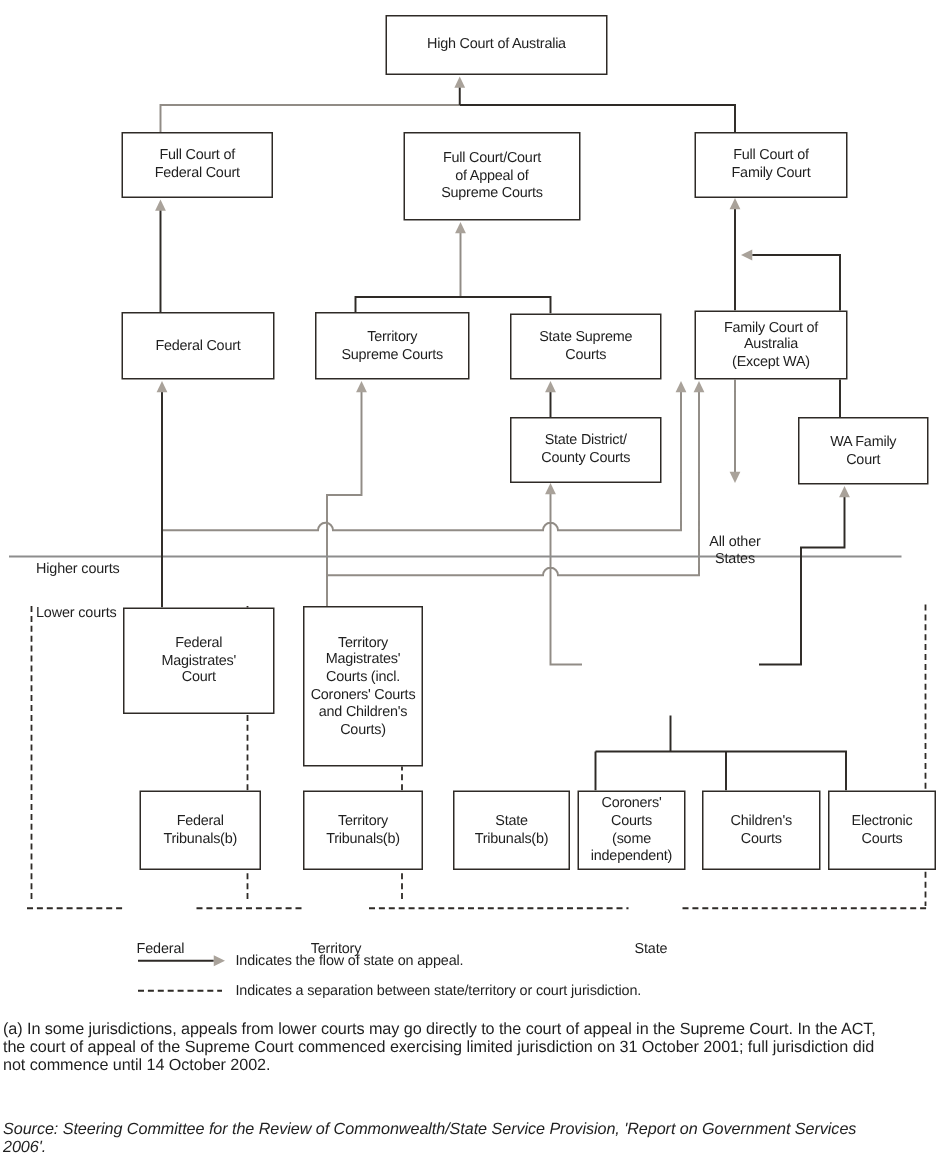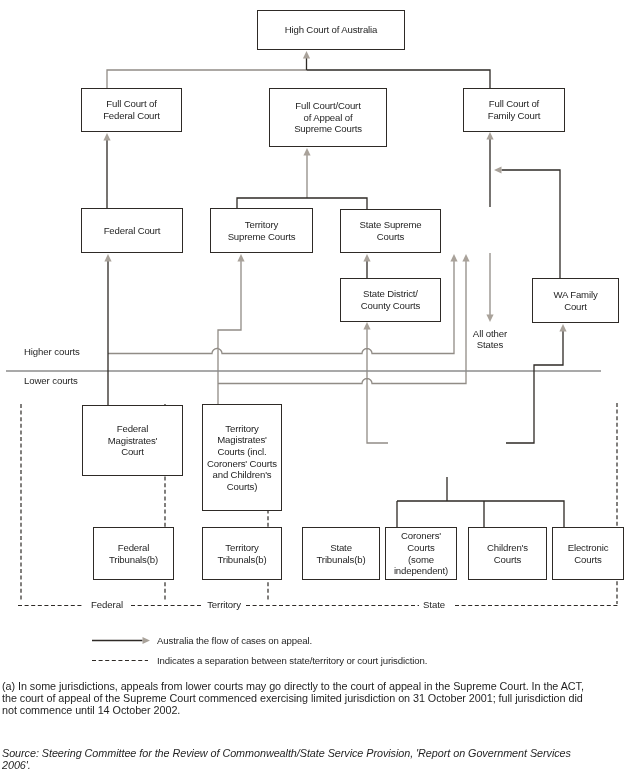--- a/index.html
+++ b/index.html
@@ -12,21 +12,21 @@
   svg.wires{position:absolute;left:0;top:0;width:624px;height:780px;}
   .ln-dark{stroke:var(--line_dark);stroke-width:1.3;fill:none;}
   .ln-gray{stroke:var(--line_gray);stroke-width:1.3;fill:none;}
   .ln-sep{stroke:var(--separator);stroke-width:1.4;fill:none;}
   .ln-dash{stroke:var(--line_dark);stroke-width:1.2;stroke-dasharray:4 2.6;fill:none;}
   .ah{fill:var(--arrowhead);stroke:none;}
   .box{position:absolute;box-sizing:border-box;border:1.3px solid var(--line_dark);
        background:#fff;display:flex;align-items:center;justify-content:center;
        text-align:center;white-space:pre-line;font-size:9.6px;line-height:11.6px;
        letter-spacing:-0.15px;margin-left:24px;}
-  .lbl{position:absolute;font-size:9.6px;letter-spacing:-0.1px;white-space:pre-line;}
+  .lbl{position:absolute;font-size:9.6px;letter-spacing:-0.1px;white-space:pre-line;margin-top:28px;}
   .center{text-align:center;}
   .legend-text{position:absolute;font-size:9.6px;letter-spacing:-0.1px;}
   .fnote{position:absolute;left:2px;width:620px;font-size:10.8px;line-height:11.9px;
          letter-spacing:-0.05px;white-space:pre-line;}
   .src{font-style:italic;}
 </style>
 </head>
 <body>
 
 <div class="stage">
@@ -75,20 +75,23 @@
   <div class="box" style="left:245px;top:88px;width:118px;height:59px">Full Court/Court
 of Appeal of
 Supreme Courts</div>
   <div class="box" style="left:439px;top:88px;width:102px;height:44px">Full Court of
 Family Court</div>
   <div class="box" style="left:57px;top:208px;width:102px;height:45px">Federal Court</div>
   <div class="box" style="left:186px;top:208px;width:103px;height:45px">Territory
 Supreme Courts</div>
   <div class="box" style="left:316px;top:209px;width:101px;height:44px">State Supreme
 Courts</div>
+  <div class="box" style="left:439px;top:207px;width:102px;height:46px">Family Court of
+Australia
+(Except WA)</div>
   <div class="box" style="left:316px;top:278px;width:101px;height:44px">State District/
 County Courts</div>
   <div class="box" style="left:508px;top:278px;width:87px;height:45px">WA Family
 Court</div>
   <div class="box" style="left:58px;top:405px;width:101px;height:71px">Federal
 Magistrates'
 Court</div>
   <div class="box" style="left:178px;top:404px;width:80px;height:107px">Territory
 Magistrates'
 Courts (incl.
@@ -111,21 +114,21 @@
 Courts</div>
 
   <div class="lbl" style="left:24px;top:346px">Higher courts</div>
   <div class="lbl" style="left:24px;top:375px">Lower courts</div>
   <div class="lbl center" style="left:458px;top:328px;width:64px">All other
 States</div>
   <div class="lbl center" style="left:77px;top:599px;width:60px">Federal</div>
   <div class="lbl center" style="left:194px;top:599px;width:60px">Territory</div>
   <div class="lbl center" style="left:404px;top:599px;width:60px">State</div>
 
-  <div class="legend-text" style="left:157px;top:635px">Australia the flow of cases on appeal.</div>
+  <div class="legend-text" style="left:157px;top:635px">Indicates the flow of state on appeal.</div>
   <div class="legend-text" style="left:157px;top:655px">Indicates a separation between state/territory or court jurisdiction.</div>
 
   <div class="fnote" style="top:681px">(a) In some jurisdictions, appeals from lower courts may go directly to the court of appeal in the Supreme Court. In the ACT,
 the court of appeal of the Supreme Court commenced exercising limited jurisdiction on 31 October 2001; full jurisdiction did
 not commence until 14 October 2002.</div>
   <div class="fnote src" style="top:748px">Source: Steering Committee for the Review of Commonwealth/State Service Provision, 'Report on Government Services
 2006'.</div>
 
 </div>
 

